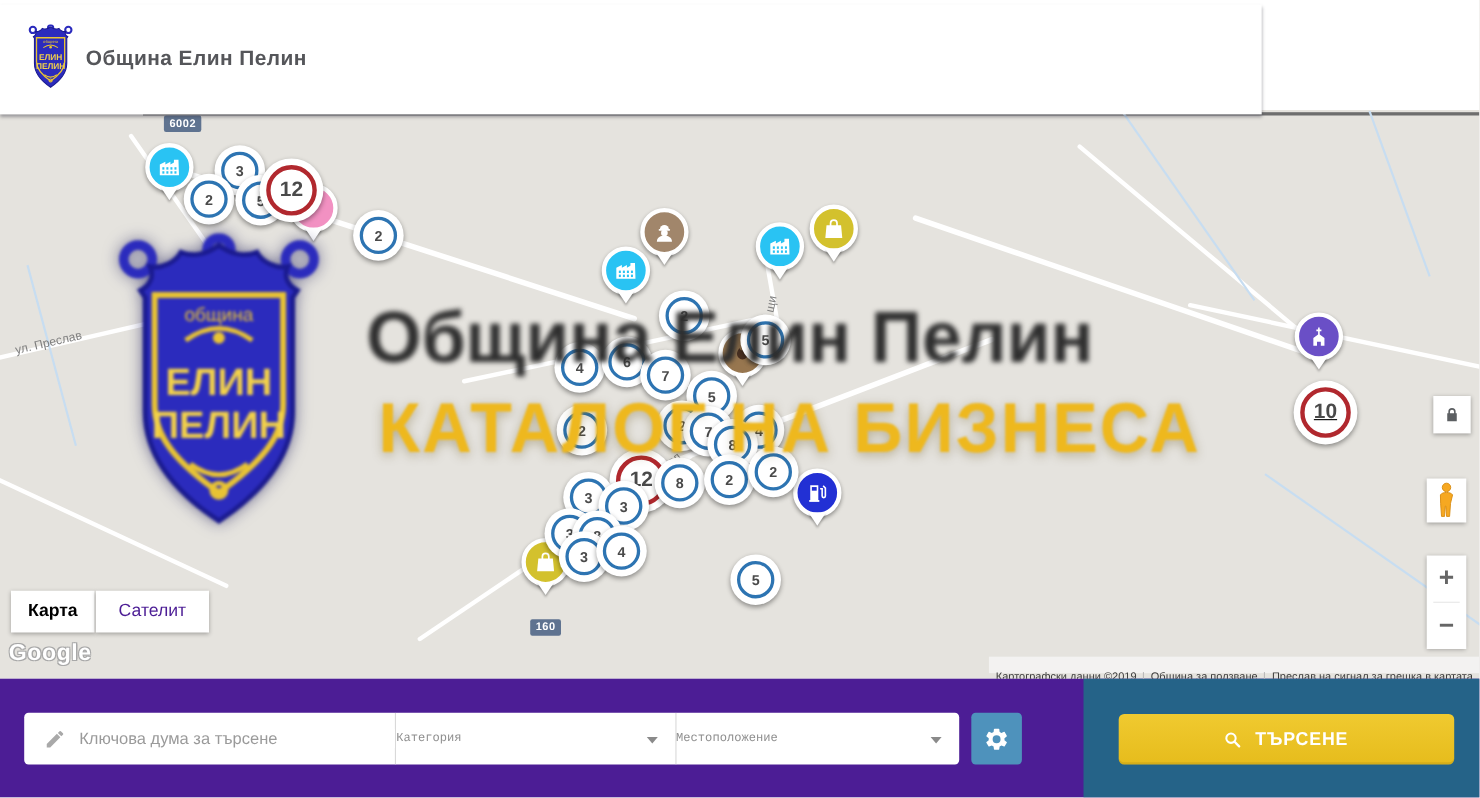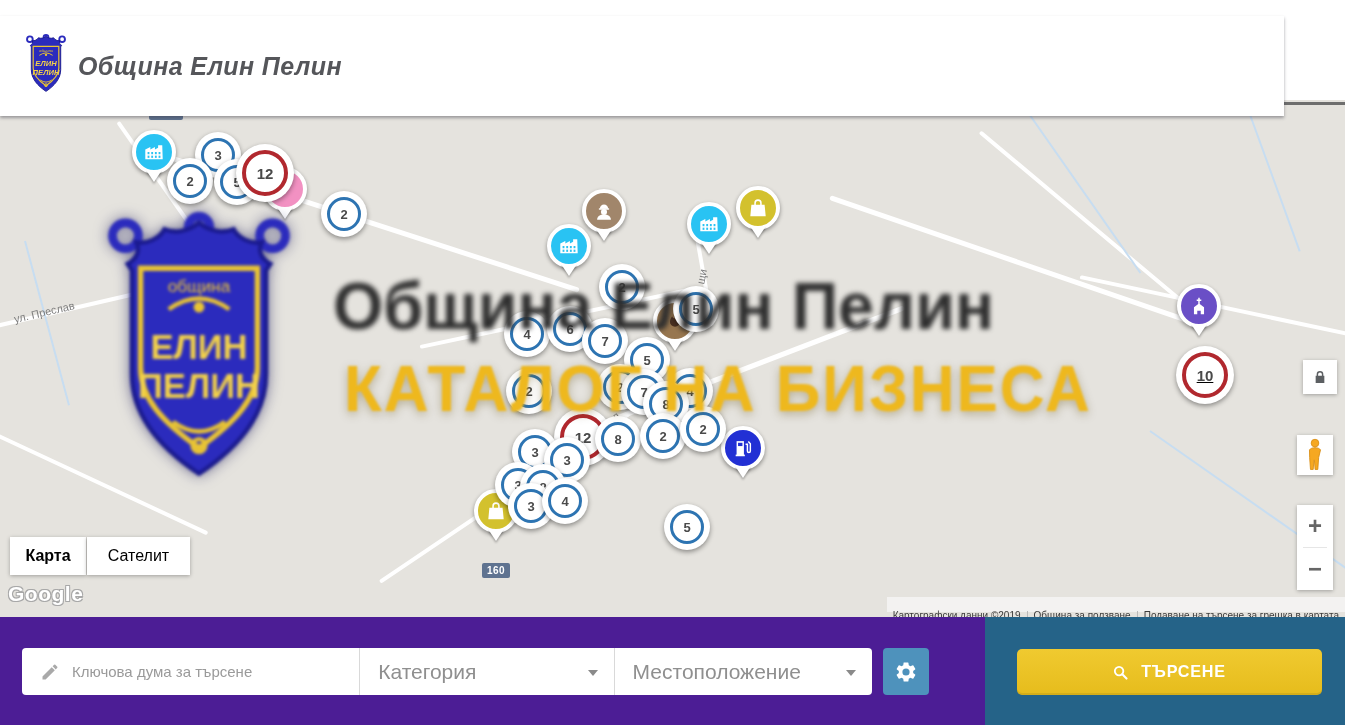--- a/index.html
+++ b/index.html
@@ -1,26 +1,26 @@
 <!DOCTYPE html>
 <html><head>
 <meta charset="utf-8">
 <style>
   * { margin:0; padding:0; box-sizing:border-box; }
   html,body { width:1345px; height:725px; overflow:hidden; }
   body { font-family:"Liberation Sans", sans-serif; background:#fff; }
   #app { position:relative; width:1345px; height:725px; overflow:hidden; }
 
   
-  .header { position:absolute; left:0; top:16px; width:1284px; height:100px; background:#fff;
-            box-shadow:0 2px 3px rgba(60,60,70,.45); z-index:50;font-style:italic; }
+  .header { position:absolute; left:0; top:4px; width:1147px; height:100px; background:#fff;
+            box-shadow:0 2px 3px rgba(60,60,70,.45); z-index:50; }
   .brand { position:absolute; left:22px; top:18px; display:flex; align-items:center; }
   .crest-small { width:48px; height:64px; }
   .brand-text { margin-left:8px; }
-  .brand-title { font-size:25px; font-weight:bold; color:#55565a; letter-spacing:.4px; }
+  .brand-title { font-size:19px; font-weight:bold; color:#55565a; letter-spacing:.4px; }
   .brand-subtitle { font-size:17px; font-weight:bold; color:#ecb71c; letter-spacing:.6px; margin-top:2px; }
   .nav { position:absolute; right:25px; top:0; height:100px; display:flex; align-items:center; gap:38px; }
   .nav-item { font-size:15px; font-weight:bold; color:#26262e; letter-spacing:-.2px;
               transform:scaleX(.92); cursor:pointer; white-space:nowrap; }
 
   
   .map { position:absolute; left:0; top:100px; width:1345px; height:517px; background:#e5e3de; overflow:hidden; }
   .road { position:absolute; background:#fff; border-radius:3px; transform-origin:left center; }
   .river { position:absolute; background:#c7ddf1; height:2px; transform-origin:left center; }
   .railway { position:absolute; background:#6e6e6e; height:3px; }
@@ -45,29 +45,29 @@
   .pin-tail { position:absolute; left:50%; top:40px; width:0; height:0; margin-left:-8px;
               border-left:8px solid transparent; border-right:8px solid transparent; border-top:12px solid #fff;
               filter:drop-shadow(0 2px 1px rgba(0,0,0,.3)); }
   .cluster { position:absolute; z-index:4; background:#fff; border-radius:50%;
              box-shadow:0 2px 5px rgba(0,0,0,.4); display:flex; align-items:center; justify-content:center; cursor:pointer; }
   .cluster .ring { border-radius:50%; display:flex; align-items:center; justify-content:center;
                    font-weight:bold; color:#4a4a4a; background:#fff; }
   .cluster.small { width:46px; height:46px; }
   .cluster.small .ring { width:34px; height:34px; border:3px solid #2d74b2; font-size:13px; }
   .cluster.big { width:58px; height:58px; }
-  .cluster.big .ring { width:46px; height:46px; border:4px solid #eab308; font-size:15px; }
+  .cluster.big .ring { width:46px; height:46px; border:4px solid #eab308; font-size:19px; }
   .cluster.red .ring { border-color:#b1282e; }
 
   
   .maptype { position:absolute; left:10px; top:437px; display:flex; gap:1px; z-index:10; }
   .maptype-btn { height:38px; background:#fff; box-shadow:0 1px 4px rgba(0,0,0,.3);
                  display:flex; align-items:center; justify-content:center; font-size:16px; cursor:pointer; }
   .maptype-btn.active { font-weight:bold; color:#000; width:76px; }
-  .maptype-btn.inactive { color:#000000; width:103px; }
+  .maptype-btn.inactive { color:#4c1d95; width:103px; }
   .ctrl { position:absolute; background:#fff; box-shadow:0 1px 4px rgba(0,0,0,.3); z-index:10;
           display:flex; align-items:center; justify-content:center; cursor:pointer; }
   .ctrl-lock { left:1303px; top:260px; width:34px; height:34px; }
   .ctrl-peg { left:1297px; top:335px; width:36px; height:40px; }
   .zoomctl { position:absolute; left:1297px; top:405px; width:36px; height:85px; background:#fff;
              box-shadow:0 1px 4px rgba(0,0,0,.3); z-index:10; display:flex; flex-direction:column; }
   .zoom-btn { flex:1; display:flex; align-items:center; justify-content:center;
               font-size:24px; font-weight:bold; color:#666; cursor:pointer; }
   .zoom-sep { height:1px; background:#e6e6e6; margin:0 6px; }
 
@@ -87,21 +87,21 @@
   .field-sec { display:flex; align-items:center; position:relative; }
   .sec-keyword { width:338px; }
   .sec-select { cursor:pointer; }
   .sec-cat { width:254px; }
   .sec-loc { width:258px; }
   .vdiv { width:1px; background:#d9d9d9; }
   .pencil { margin:0 12px 0 18px; width:20px; height:20px; flex:none; }
   .keyword-input { border:none; outline:none; flex:1; font-size:15px; color:#555;
                    font-family:"Liberation Sans", sans-serif; }
   .keyword-input::placeholder { color:#9a9a9a; }
-  .select-label { margin-left:18px; font-size:21px; color:#8f8f8f; }
+  .select-label { font-size:11px; color:#8f8f8f;font-family:Liberation Mono, monospace; }
   .caret { position:absolute; right:16px; top:50%; margin-top:-2px; width:0; height:0;
            border-left:5px solid transparent; border-right:5px solid transparent; border-top:6px solid #8a8a8a; }
   .gear-btn { position:absolute; left:883px; top:31px; width:46px; height:47px; background:#4e92bc;
               border-radius:4px; display:flex; align-items:center; justify-content:center; cursor:pointer; }
   .gear-btn svg { width:24px; height:24px; }
   .search-btn { position:absolute; left:1017px; top:32px; width:305px; height:46px; border-radius:5px;
                 background:linear-gradient(#f0ca30,#e6bc1c); display:flex; align-items:center; justify-content:center;
                 gap:10px; cursor:pointer; box-shadow:inset 0 -2px 0 rgba(0,0,0,.08); }
   .search-btn span { color:#fff; font-size:17px; font-weight:bold; letter-spacing:.8px; transform:scaleX(.95); }
   .search-btn svg { width:17px; height:17px; }
@@ -404,21 +404,21 @@
       <div class="zoom-sep"></div>
       <div class="zoom-btn">−</div>
     </div>
 
     <div class="google-logo">Google</div>
     <div class="attribution">
       <span>Картографски данни ©2019</span>
       <span class="sep"></span>
       <span>Община за ползване</span>
       <span class="sep"></span>
-      <span>Подаване на търсене за грешка в картата</span>
+      <span>Преслав на сигнал за грешка в картата</span>
     </div>
   </div>
 
   <div class="searchbar">
     <div class="searchbar-dark"></div>
     <div class="field">
       <div class="field-sec sec-keyword">
         <span class="pencil">
           <svg viewBox="0 0 24 24" width="20" height="20">
               <path fill="#a9a9a9" d="M3 17.25V21h3.75L17.81 9.94l-3.75-3.75L3 17.25zM20.71 7.04a1 1 0 0 0 0-1.41l-2.34-2.34a1 1 0 0 0-1.41 0l-1.83 1.83 3.75 3.75 1.83-1.83z"></path>

